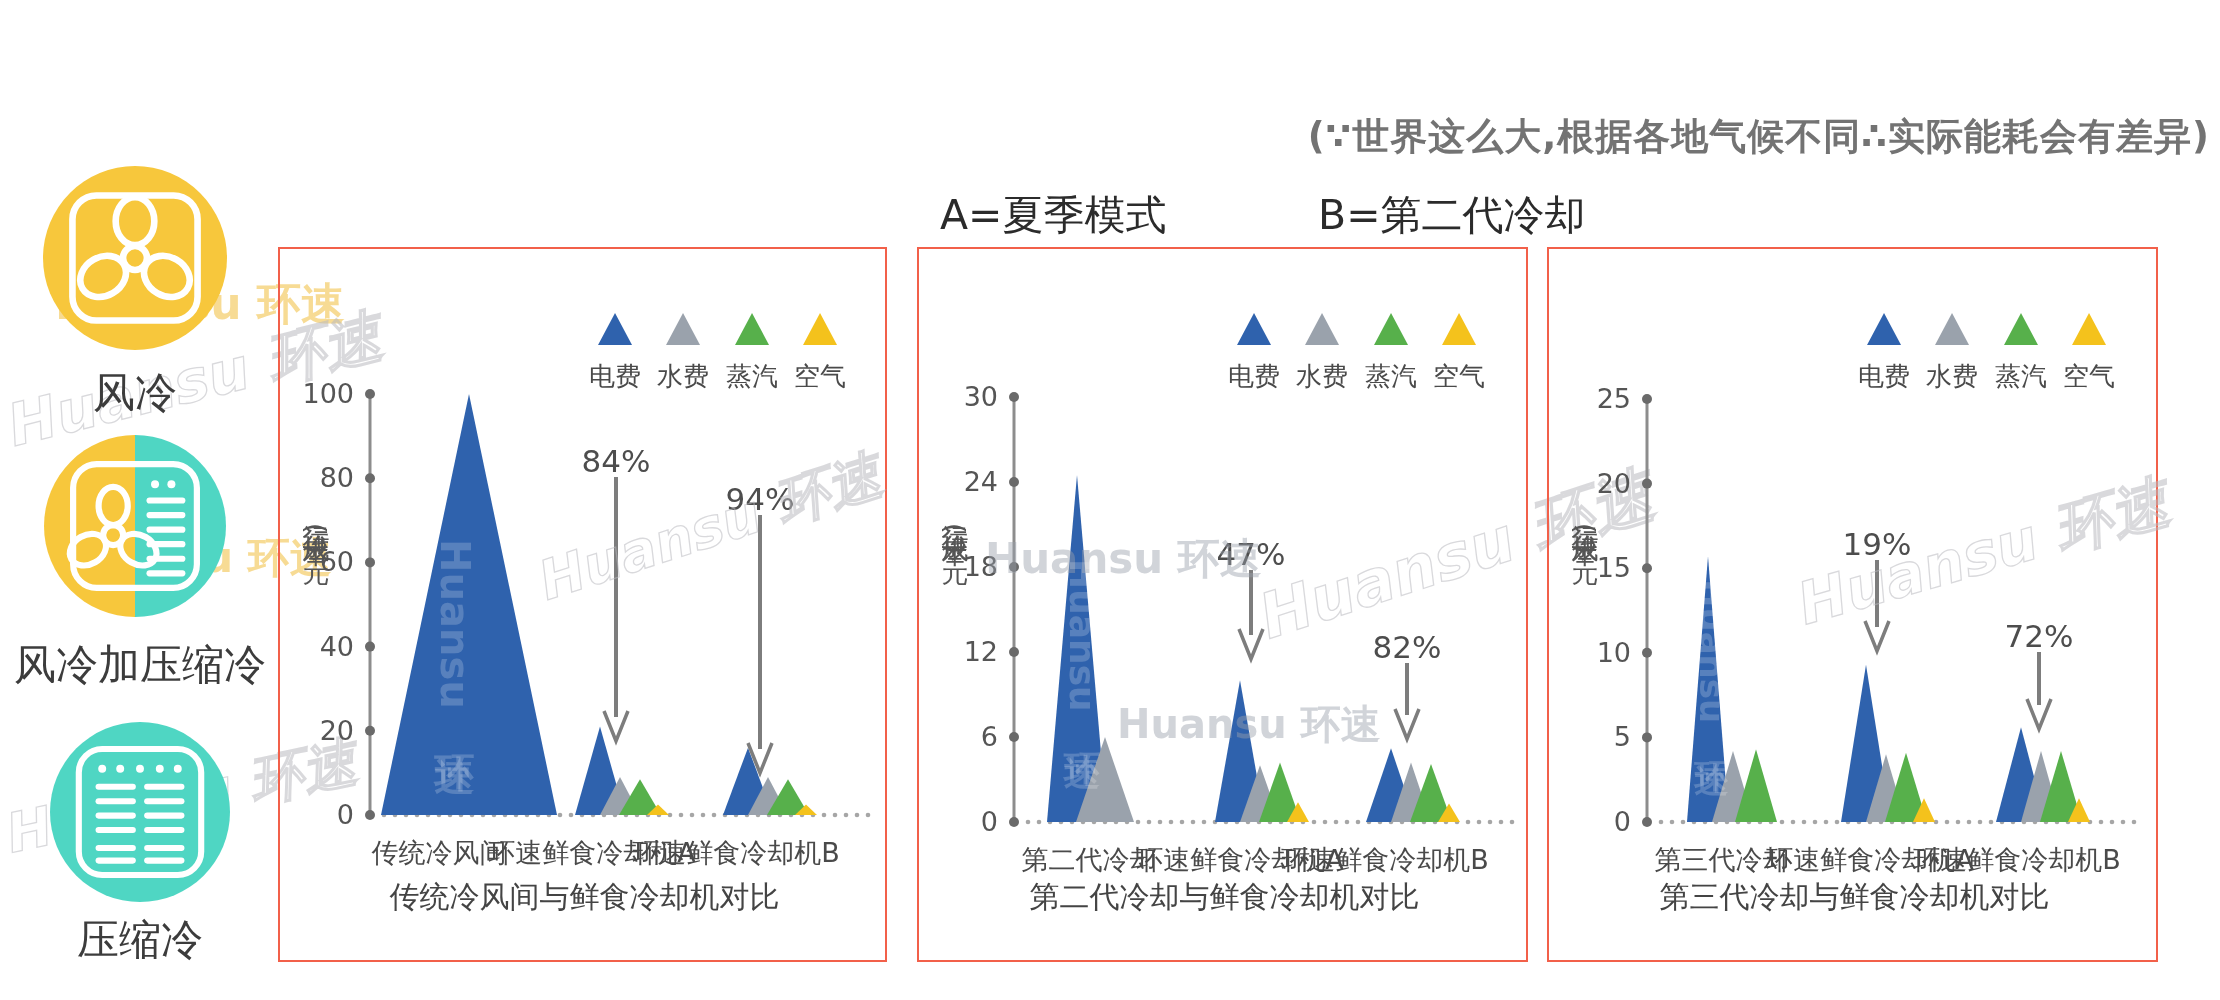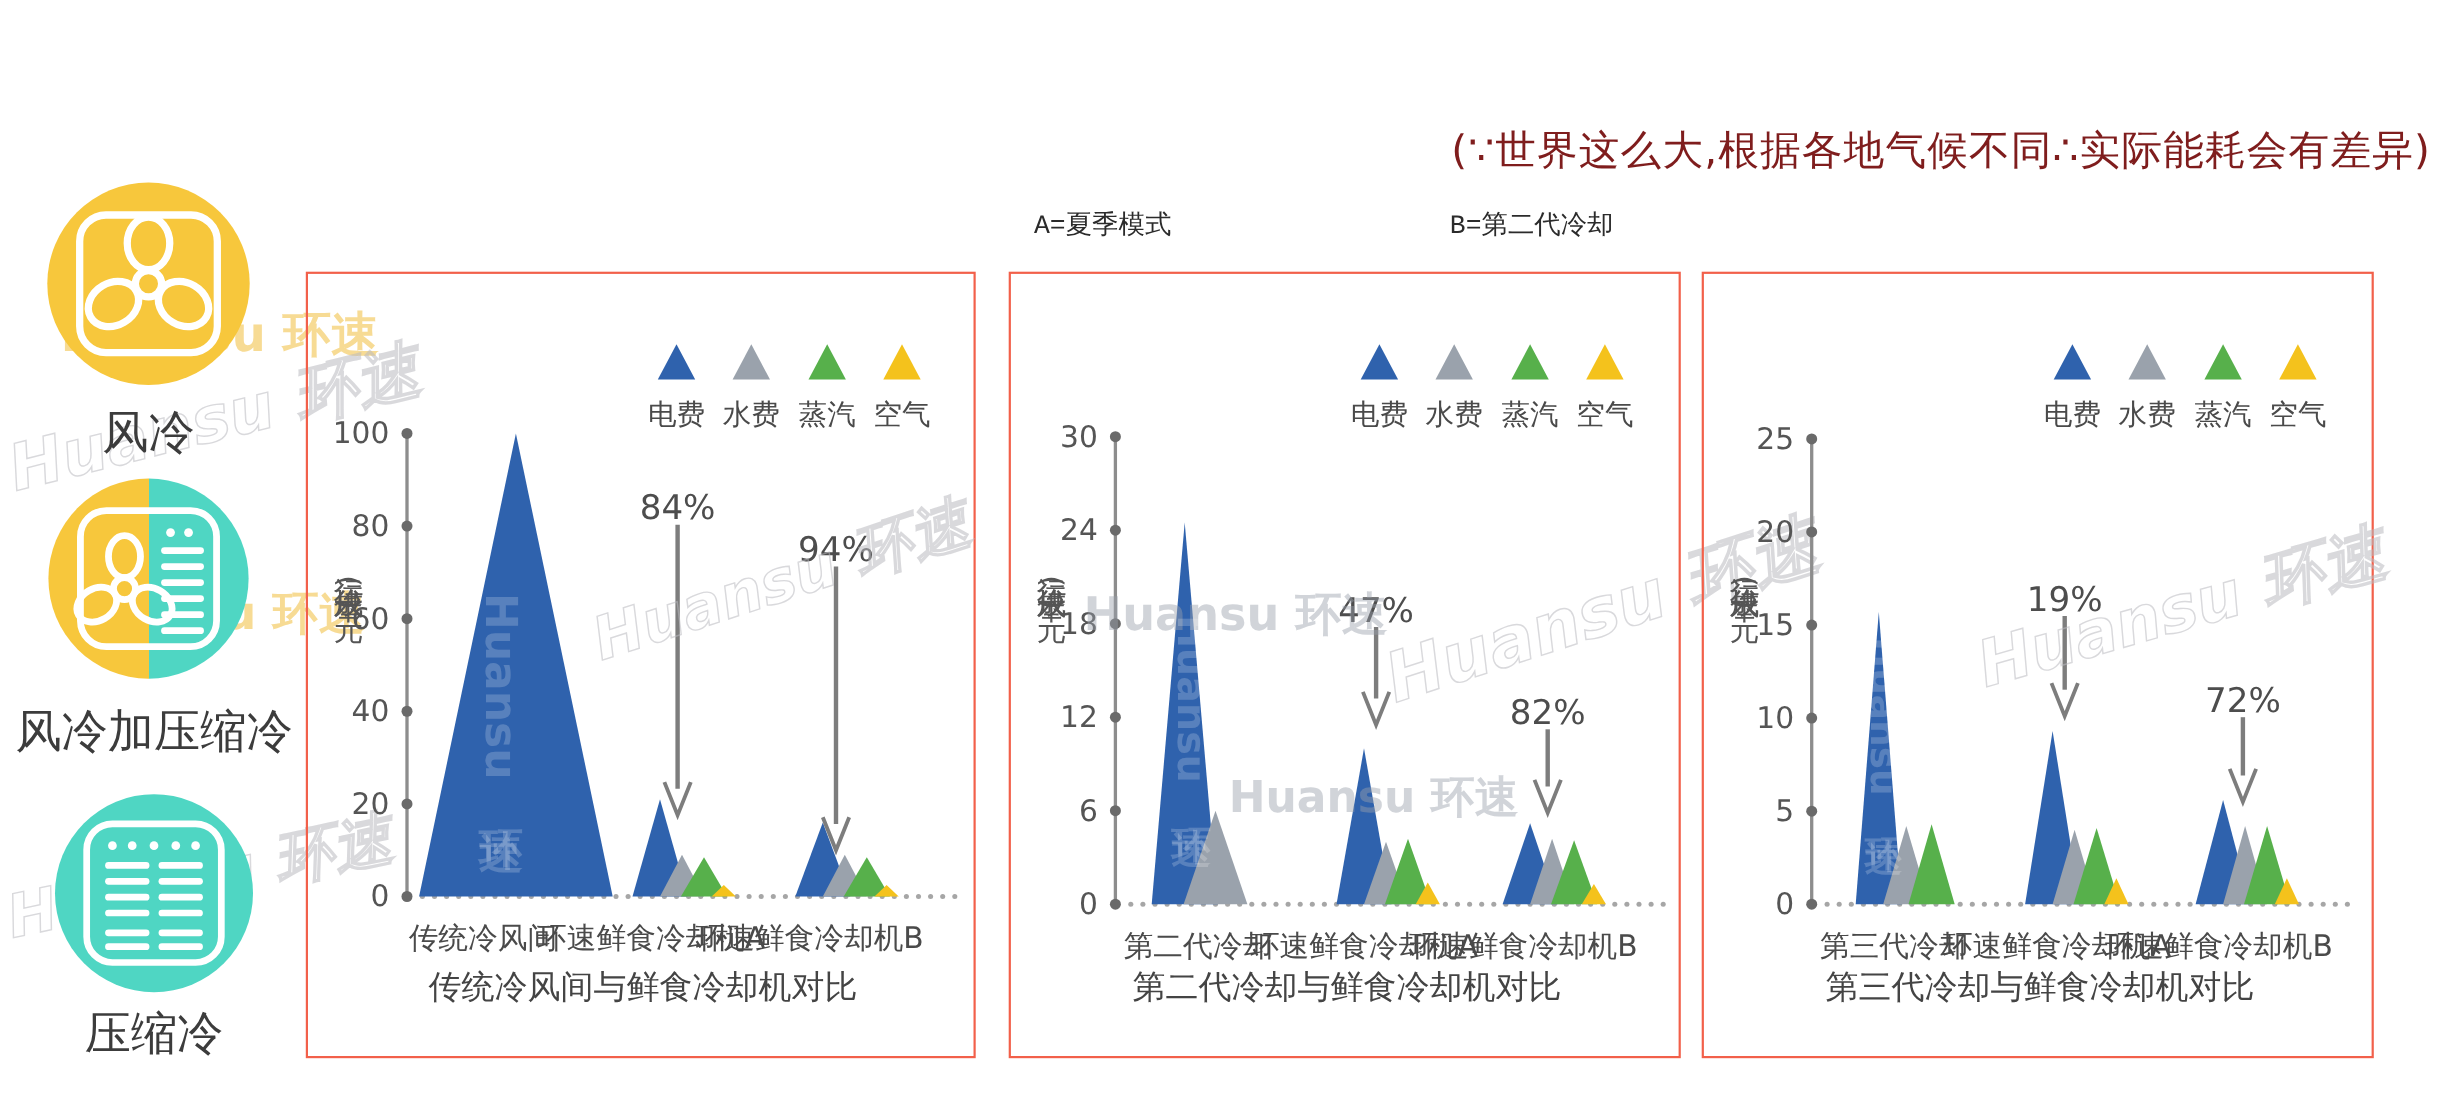--- a/index.html
+++ b/index.html
@@ -1,20 +1,20 @@
 <!DOCTYPE html>
 <html><head>
 <meta charset="utf-8">
 <style>
   html,body{margin:0;padding:0;background:#ffffff;}
   body{width:2220px;height:1000px;position:relative;overflow:hidden;
        font-family:"DejaVu Sans","Liberation Sans",sans-serif;color:#333;}
   .abs{position:absolute;}
-  .note{top:112px;right:10px;font-size:37px;font-weight:400;color:#7f1d1d;letter-spacing:1px;white-space:nowrap;}
-  .mode{top:188px;font-size:24px;color:#2b2b2b;white-space:nowrap;font-family:Liberation Mono, monospace;}
+  .note{top:112px;right:10px;font-size:37px;font-weight:700;color:#737373;letter-spacing:1px;white-space:nowrap;}
+  .mode{top:188px;font-size:41px;color:#2b2b2b;white-space:nowrap;}
   #mode-a{left:940px;}
   #mode-b{left:1318px;}
   .circle{border-radius:50%;}
   .side-label{width:300px;text-align:center;font-size:42px;color:#3c3c3c;white-space:nowrap;}
   .panel{border:2px solid #F2604A;box-sizing:border-box;}
   .panel svg{position:absolute;left:0;top:0;}
   .ylab{writing-mode:vertical-rl;text-orientation:mixed;font-size:27px;color:#555;letter-spacing:5px;white-space:nowrap;}
   .wm{color:transparent;-webkit-text-stroke:1.3px rgba(185,185,192,.55);font-weight:700;white-space:nowrap;pointer-events:none;font-style:italic;}
   .wm-fill{color:rgba(152,160,170,.45);font-weight:700;white-space:nowrap;pointer-events:none;}
   .wm-vert{writing-mode:vertical-rl;color:rgba(255,255,255,.20);font-weight:700;white-space:nowrap;pointer-events:none;}

